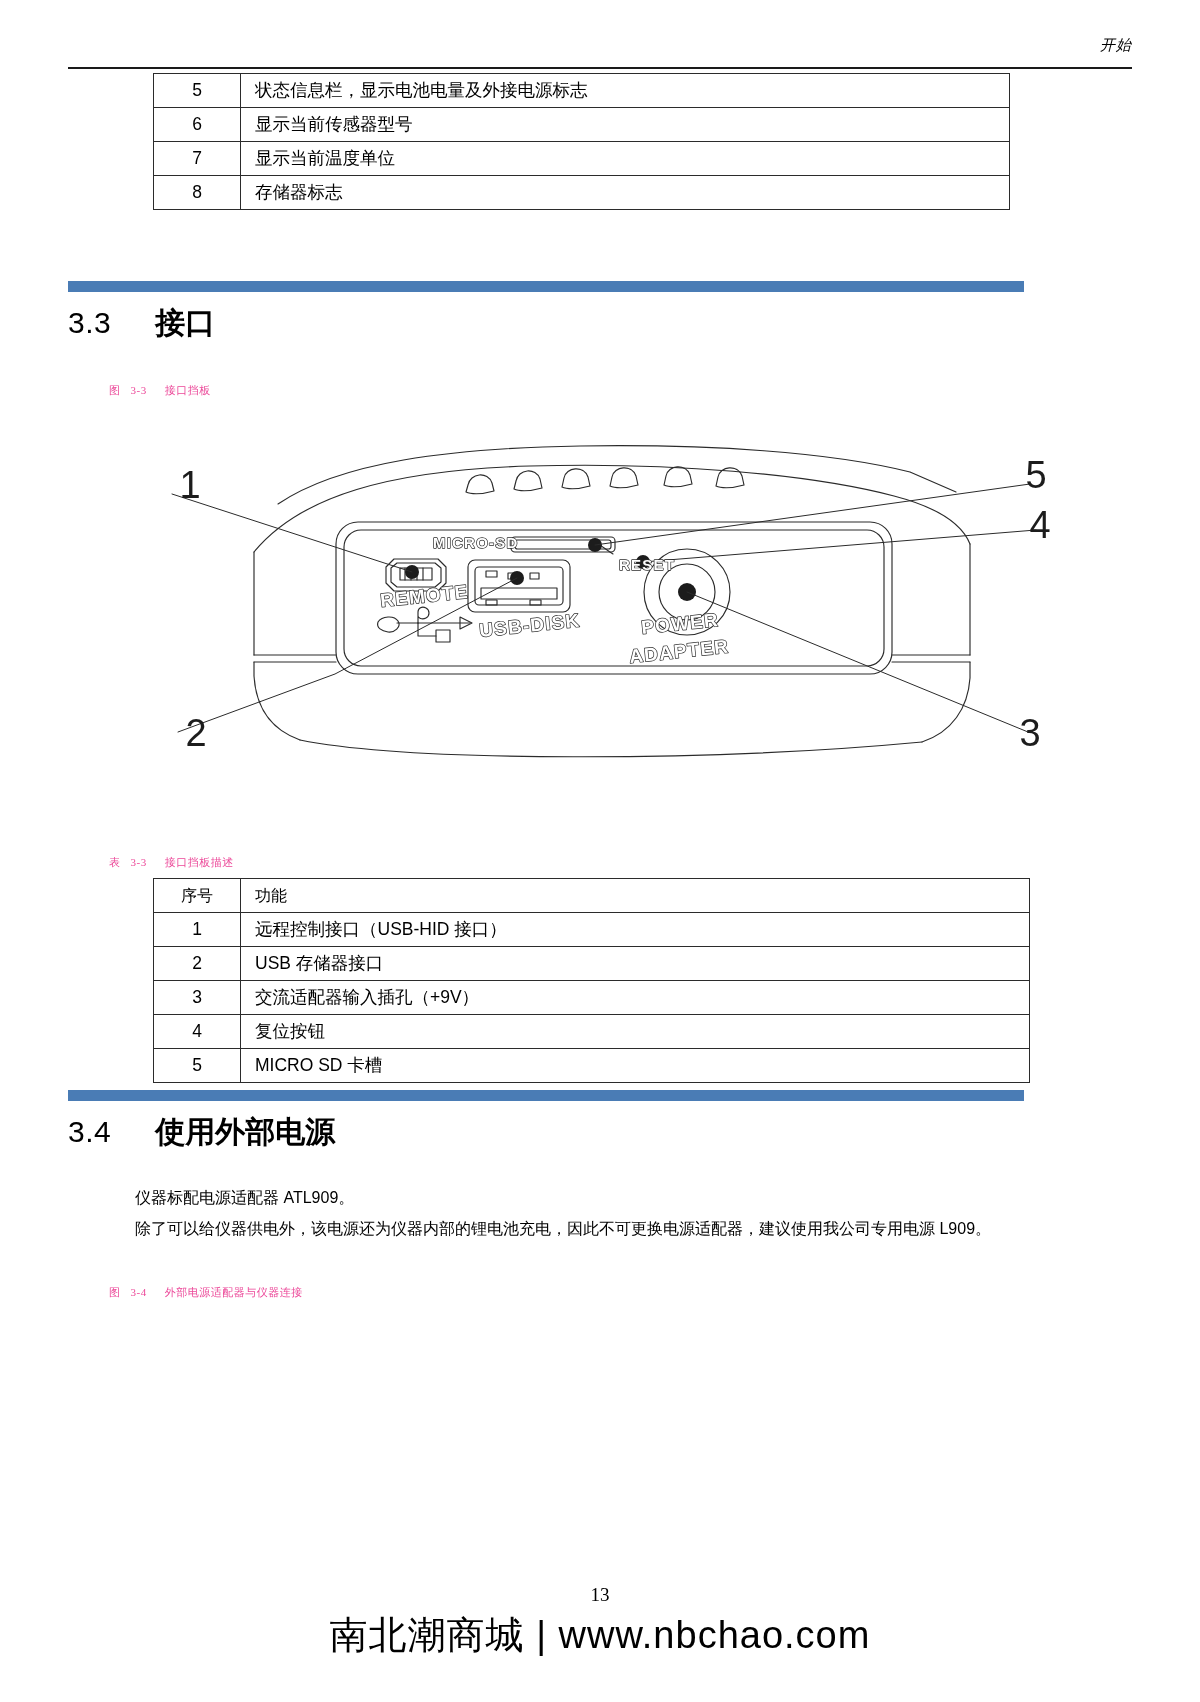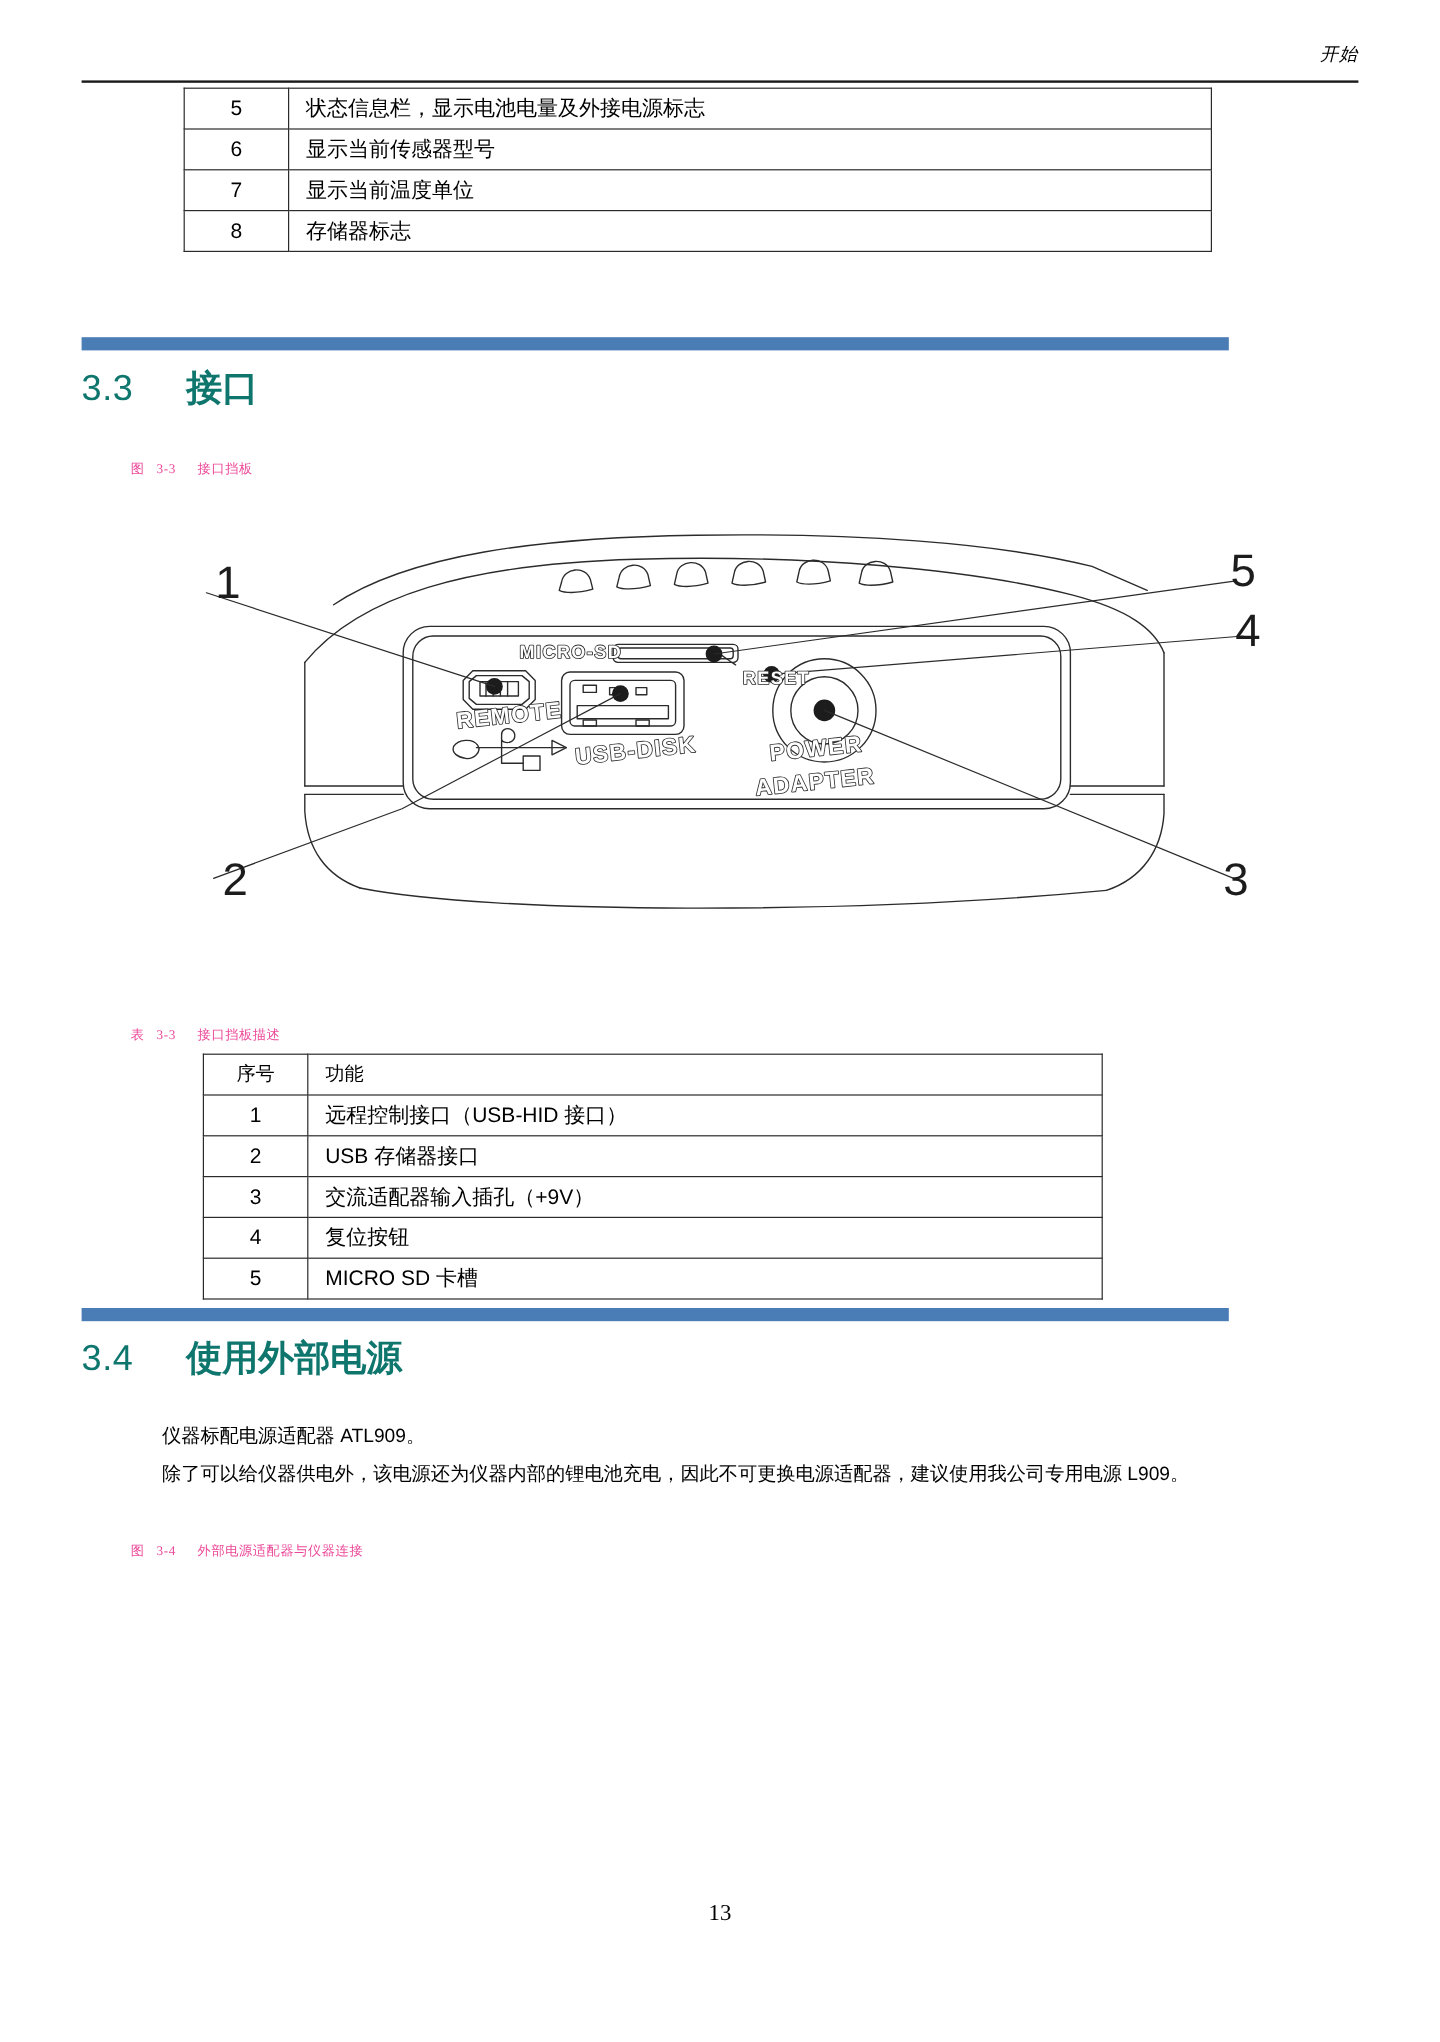--- a/index.html
+++ b/index.html
@@ -81,39 +81,39 @@
   
   #table-top {
     left: 153px;
     top: 73px;
     width: 857px;
   }
   #table-top td.num { width: 86px; }
 
   
   #table-33 {
-    left: 169px;
+    left: 153px;
     top: 878px;
-    width: 750px;
+    width: 877px;
   }
   #table-33 td.num { width: 86px; }
 
   
   .sec-bar {
     position: absolute;
     left: 68px;
     width: 956px;
     height: 11px;
     background: #4a7cb5;
   }
   .sec-head {
     position: absolute;
     left: 68px;
     font-size: 30px;
-    color: #0f766e;
+    color: #000000;
     white-space: nowrap;
   }
   .sec-head .sec-num {
     font-weight: 400;
     letter-spacing: 0.5px;
   }
   .sec-head .sec-title {
     font-weight: 700;
     margin-left: 44px;
   }
@@ -346,14 +346,15 @@
   </div>
 
   <div class="body-para" style="left:135px; top:1182px;">仪器标配电源适配器 ATL909。</div>
   <div class="body-para" style="left:135px; top:1213px;">除了可以给仪器供电外，该电源还为仪器内部的锂电池充电，因此不可更换电源适配器，建议使用我公司专用电源 L909。</div>
 
   <div class="caption" style="left:70px; top:1285px;">
     <span class="cap-lbl">图</span><span class="cap-no">3-4</span><span>外部电源适配器与仪器连接</span>
   </div>
 
   <div class="footer-page">13</div>
+  <div class="footer-brand">南北潮商城 | www.nbchao.com</div>
 
 </div>
 
 </body></html>

